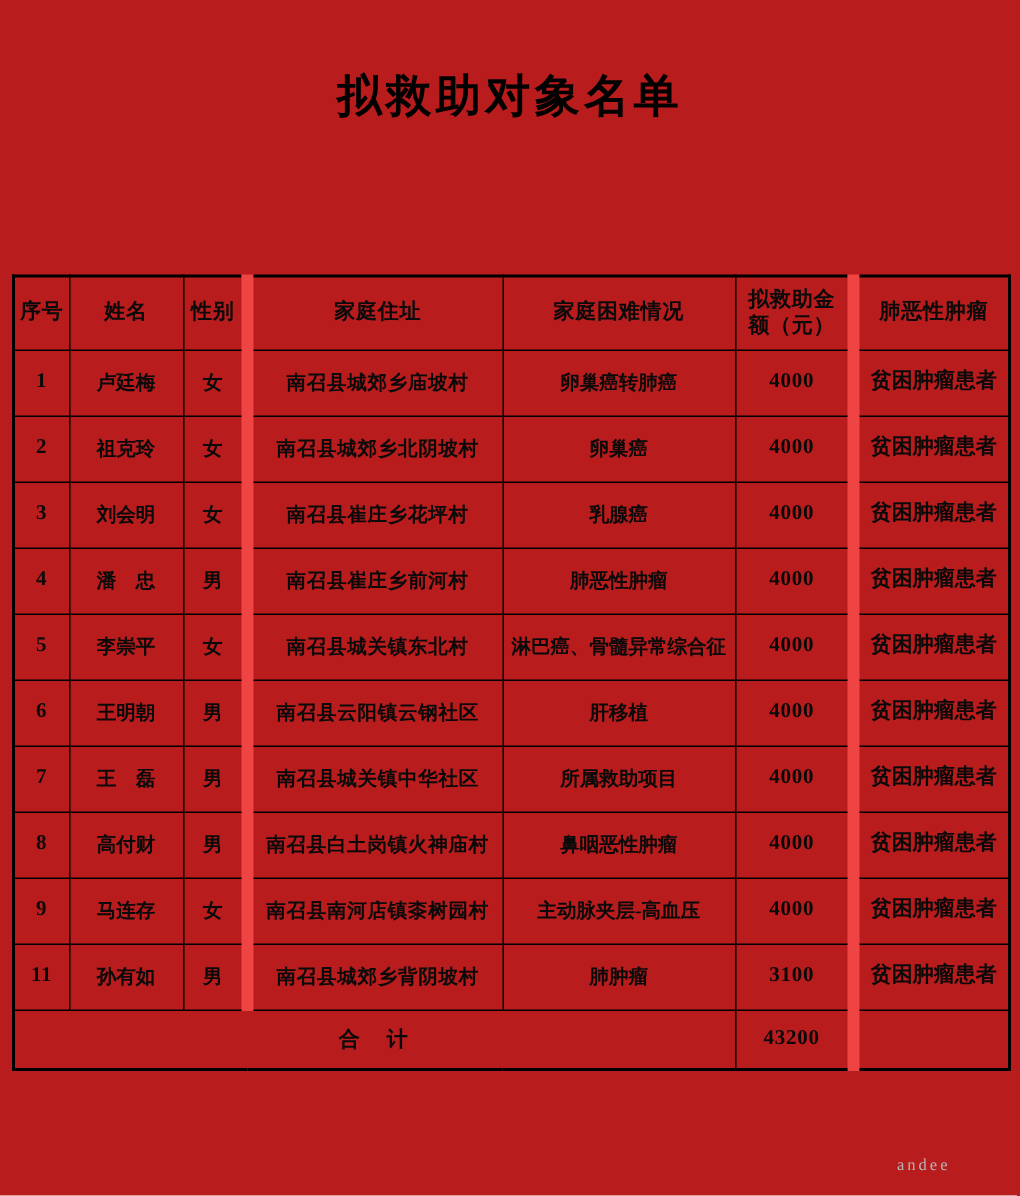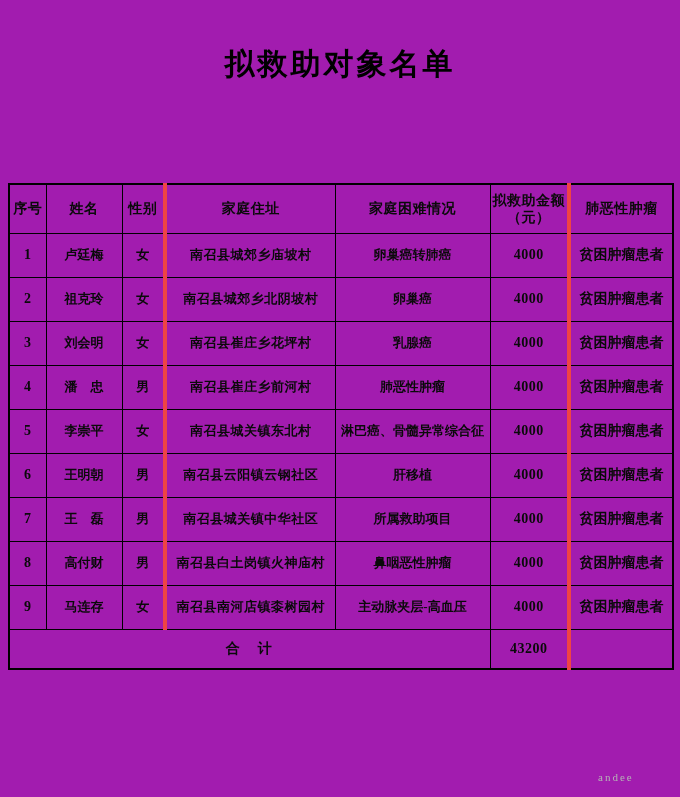--- a/index.html
+++ b/index.html
@@ -1,19 +1,19 @@
 <!DOCTYPE html>
 <html><head>
 <meta charset="utf-8">
 <style>
   html,body{margin:0;padding:0;background:#ffffff;}
   .page{
     position:relative;
     width:680px;height:797px;
-    background:#a21caf;
+    background:#b91c1c;
     overflow:hidden;
     font-family:"Liberation Serif","DejaVu Serif",serif;
     color:#0a0a0a;
   }
   .title{
     position:absolute;
     top:44px;left:0;right:0;
     margin:0;
     text-align:center;
     font-size:30px;
@@ -45,21 +45,21 @@
   }
   table.aid tbody td{
     font-size:13px;
     height:41px;
     line-height:1.3;
   }
   table.aid .num{
     font-size:14px;
     letter-spacing:0.5px;
   }
-  table.aid .thick-left{border-left:4px solid #ef4444;}
+  table.aid .thick-left{border-left:8px solid #ef4444;}
   table.aid tfoot td{
     height:36px;
     font-size:14px;
     letter-spacing:2px;
   }
   table.aid .proj{font-size:14px;line-height:1.3;letter-spacing:0;}
   table.aid .addr{letter-spacing:0.5px;text-align:center;}
   .watermark{
     position:absolute;
     top:771px;left:598px;
@@ -173,20 +173,29 @@
         </tr>
         <tr>
           <td class="num">9</td>
           <td>马连存</td>
           <td>女</td>
           <td class="thick-left addr">南召县南河店镇桼树园村</td>
           <td>主动脉夹层-高血压</td>
           <td class="num">4000</td>
           <td class="thick-left proj">贫困肿瘤患者</td>
         </tr>
+        <tr>
+          <td class="num">11</td>
+          <td>孙有如</td>
+          <td>男</td>
+          <td class="thick-left addr">南召县城郊乡背阴坡村</td>
+          <td>肺肿瘤</td>
+          <td class="num">3100</td>
+          <td class="thick-left proj">贫困肿瘤患者</td>
+        </tr>
       </tbody>
     <tfoot>
       <tr>
         <td colspan="5">合　计</td>
         <td class="num">43200</td>
         <td class="thick-left"></td>
       </tr>
     </tfoot>
   </table>
 

